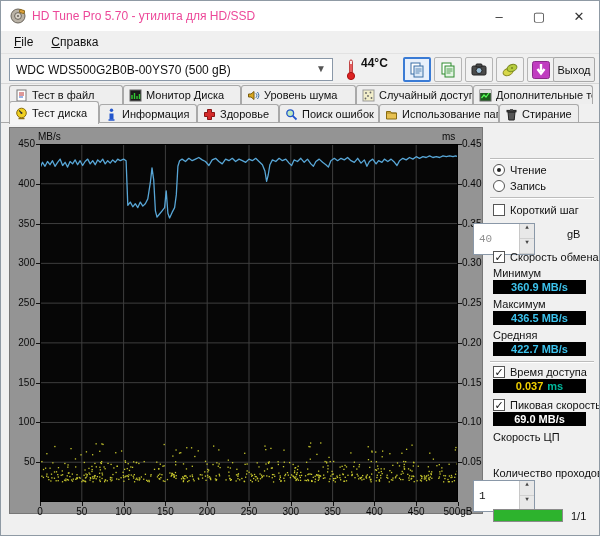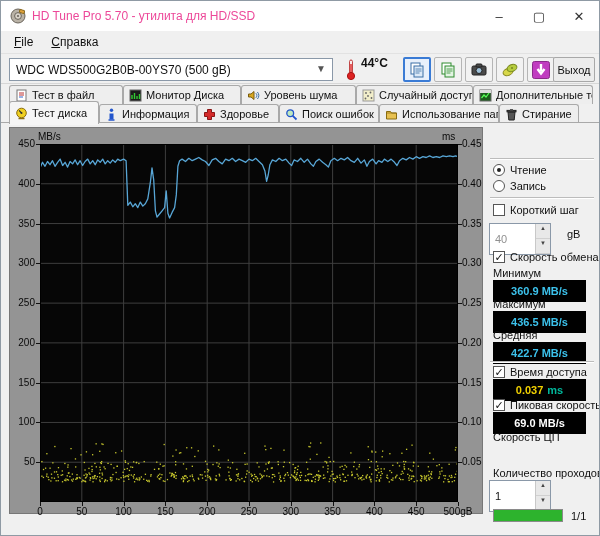--- a/index.html
+++ b/index.html
@@ -41,26 +41,26 @@
   .axis-lab{position:absolute;font-size:10px;color:#0a0a0a;}
   .tick-lab{position:absolute;font-size:10px;color:#0a0a0a;line-height:10px;}
   .tick-mark{position:absolute;background:#111;}
   
   .rsep{position:absolute;left:489px;width:104px;height:2px;border-top:1px solid #bcbcbc;border-bottom:1px solid #ffffff;}
   .btn-start{position:absolute;left:497px;top:128px;width:88px;height:23px;background:#e6e6e6;border:1px solid #9a9a9a;display:flex;align-items:center;justify-content:center;font-size:12px;border-radius:2px;}
   .ctl-row{position:absolute;left:492px;display:flex;align-items:center;gap:5px;height:14px;font-size:11px;white-space:nowrap;}
   .radio{width:12px;height:12px;border:1px solid #555;border-radius:50%;background:#fff;position:relative;flex:0 0 12px;}
   .radio.on::after{content:"";position:absolute;left:3px;top:3px;width:4px;height:4px;border-radius:50%;background:#222;}
   .chk{width:12px;height:12px;border:1px solid #555;background:#fff;position:relative;flex:0 0 12px;font-size:11px;line-height:11px;text-align:center;color:#111;}
-  .spinbox{position:absolute;left:488px;width:62px;height:32px;background:#fff;border:1px solid #8a98a8;display:flex;}
+  .spinbox{position:absolute;left:472px;width:62px;height:32px;background:#fff;border:1px solid #8a98a8;display:flex;font-family:Liberation Mono, monospace;}
   .spin-val{flex:1;display:flex;align-items:center;padding-left:5px;font-size:11px;}
   .spin-btns{width:15px;border-left:1px solid #c8c8c8;display:flex;flex-direction:column;}
   .spin-btns div{flex:1;background:#e8e8e8;border-bottom:1px solid #d0d0d0;font-size:6px;line-height:8px;text-align:center;color:#444;}
   .vlabel{position:absolute;left:492px;font-size:11px;color:#111;white-space:nowrap;}
-  .vbox{position:absolute;left:492px;width:93px;height:22px;background:#000;display:flex;align-items:center;justify-content:center;font-size:11px;font-weight:bold;}
+  .vbox{position:absolute;left:492px;width:93px;height:14px;background:#000;display:flex;align-items:center;justify-content:center;font-size:11px;font-weight:bold;}
   .cyan{color:#3cc2ec;}
   .progress{position:absolute;left:492px;top:494px;width:70px;height:13px;border:1px solid #8a8a8a;background:#e6e6e6;}
   .progress .fill{height:100%;background:#2db32d;}
   .prog-lab{position:absolute;left:570px;top:495px;font-size:11px;}
 </style>
 </head>
 <body>
 
 <div class="window">
 

